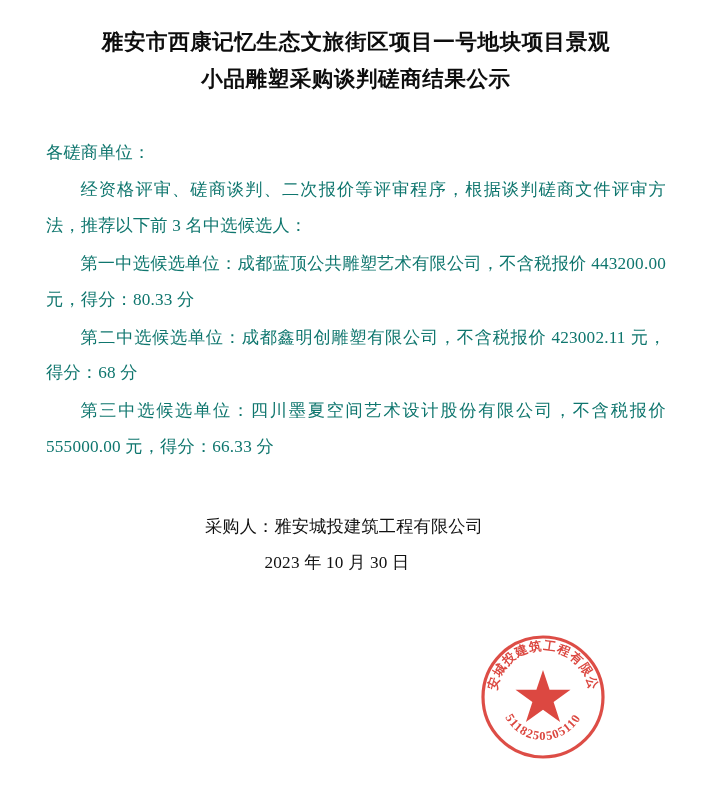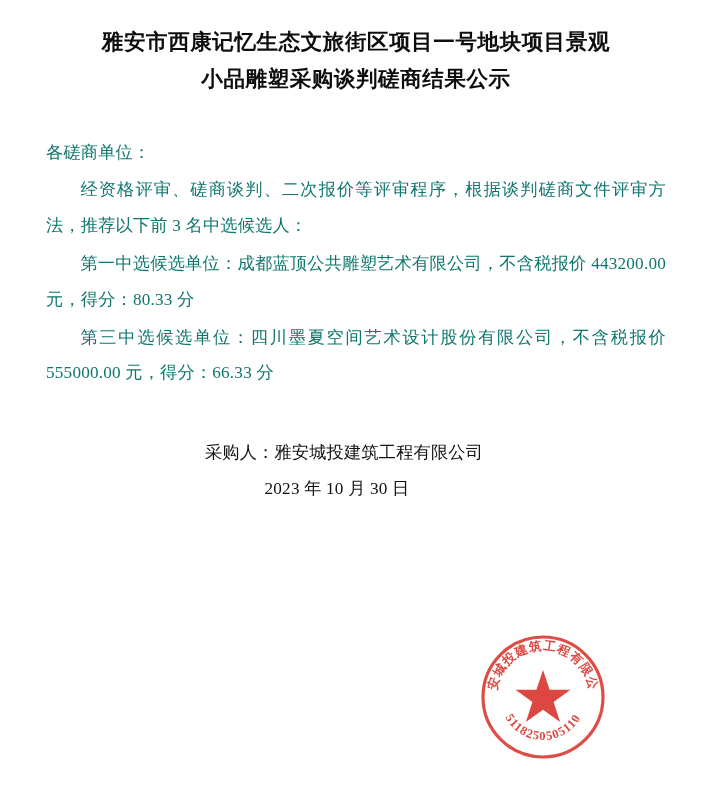--- a/index.html
+++ b/index.html
@@ -98,20 +98,21 @@
 
   <div class="doc-title">
     <span class="title-line">雅安市西康记忆生态文旅街区项目一号地块项目景观</span>
     <span class="title-line second">小品雕塑采购谈判磋商结果公示</span>
   </div>
 
   <div class="body-block">
     <p class="para no-indent">各磋商单位：</p>
     <p class="para">经资格评审、磋商谈判、二次报价等评审程序，根据谈判磋商文件评审方法，推荐以下前 3 名中选候选人：</p>
     <p class="para">第一中选候选单位：成都蓝顶公共雕塑艺术有限公司，不含税报价 443200.00 元，得分：80.33 分</p>
+    <p class="para">第二中选候选单位：成都鑫明创雕塑有限公司，不含税报价 423002.11 元，得分：68 分</p>
     <p class="para">第三中选候选单位：四川墨夏空间艺术设计股份有限公司，不含税报价 555000.00 元，得分：66.33 分</p>
   </div>
 
   <div class="sign-block">
     <span class="sign-line">采购人：雅安城投建筑工程有限公司</span>
     <span class="sign-line date">2023 年 10 月 30 日</span>
   </div>
 
   <div class="seal">
     <svg width="130" height="130" viewBox="0 0 130 130" xmlns="http://www.w3.org/2000/svg">

